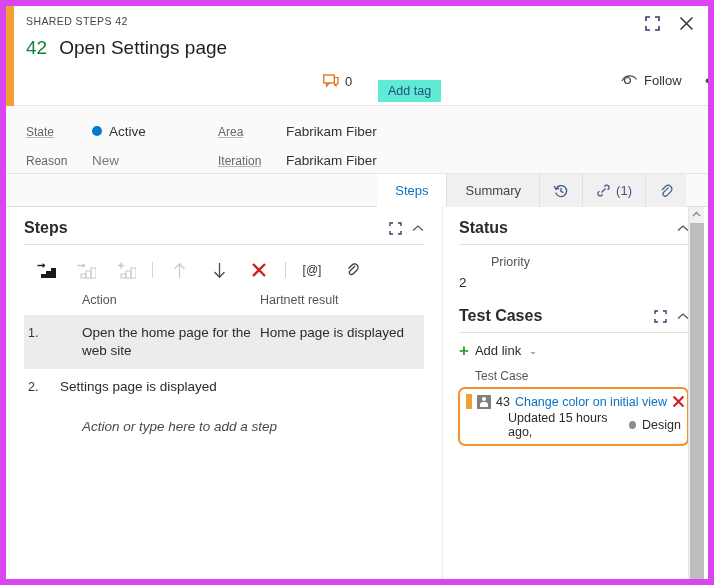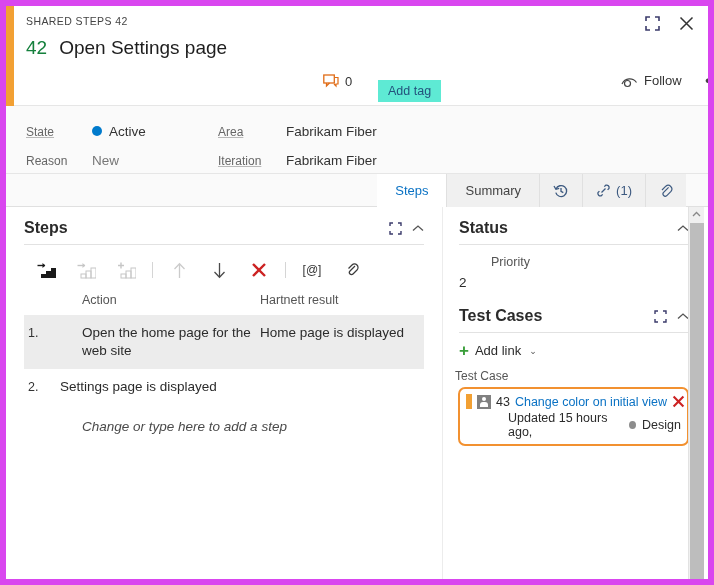--- a/index.html
+++ b/index.html
@@ -143,21 +143,21 @@
     gap: 6px;
   }
   .save-close .caret {
     font-size: 8px;
     padding: 0 6px 0 10px;
     color: #b0b0b0;
   }
   .follow {
     position: absolute;
     left: 595px; top: 3px;
-    display: flex; align-items: flex-end; gap: 6px;
+    display: flex; align-items: flex-start; gap: 6px;
     font-size: 13px;
     color: #333;
     cursor: pointer;
   }
   .more-dots {
     position: absolute;
     left: 679px; top: 3px;
     font-size: 16px;
     letter-spacing: 1px;
     color: #444;
@@ -373,21 +373,21 @@
   .add-link .plus {
     color: #3a9e3a;
     font-size: 17px;
     font-weight: bold;
     line-height: 14px;
   }
   .add-link .txt { font-size: 13px; color: #2b2b2b; }
   .add-link .chev { font-size: 9px; color: #555; margin-left: 2px; }
   .tc-colhead {
     position: absolute;
-    left: 12px; top: 162px;
+    left: 32px; top: 162px;
     font-size: 12px;
     color: #555;
   }
   .tc-card {
     position: absolute;
     left: 15px; top: 180px;
     width: 231px;
     border: 2px solid #f29130;
     border-radius: 7px;
     background: #ffffff;
@@ -685,21 +685,21 @@
           <span class="st-action">Open the home page for the web site</span>
           <span class="st-expected">Home page is displayed</span>
         </div>
 
         <div class="st-row">
           <span class="st-num">2.</span>
           <span class="st-expected">Settings page is displayed</span>
         </div>
 
         <div class="st-addrow">
-          <span class="placeholder">Change or type here to add a step</span>
+          <span class="placeholder">Action or type here to add a step</span>
         </div>
       </div>
 
     </div>
 
     <div class="right-pane">
 
       <div class="section-head status-head">
         <span class="section-title">Status</span>
         <span class="section-actions">

